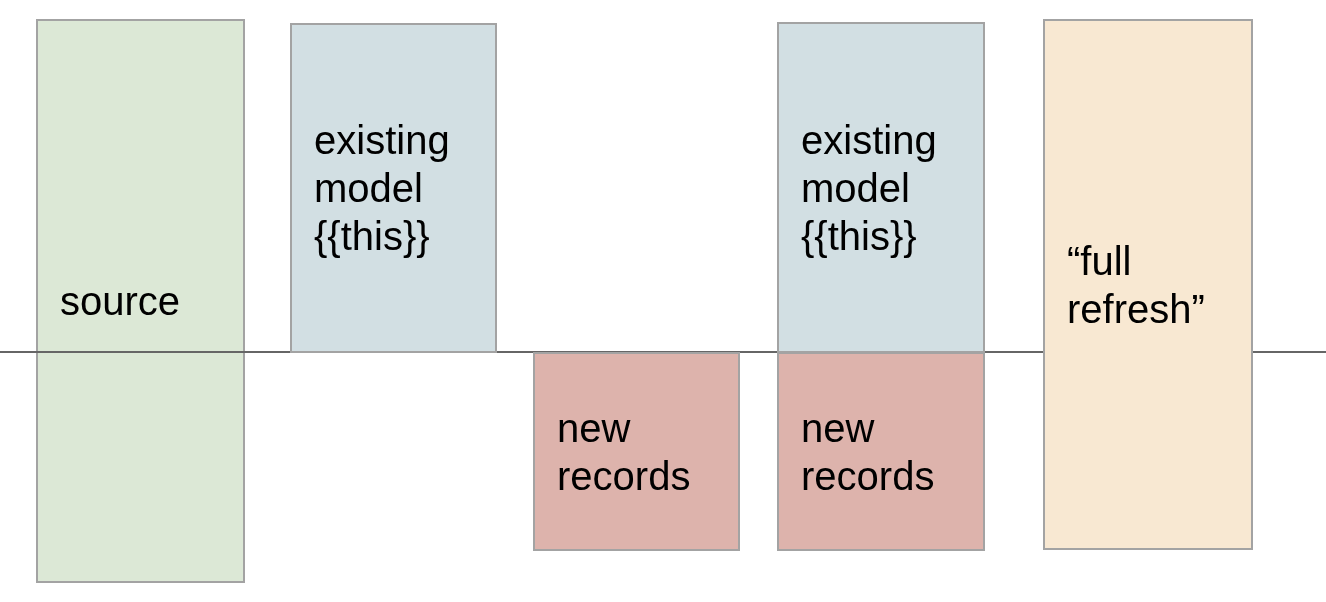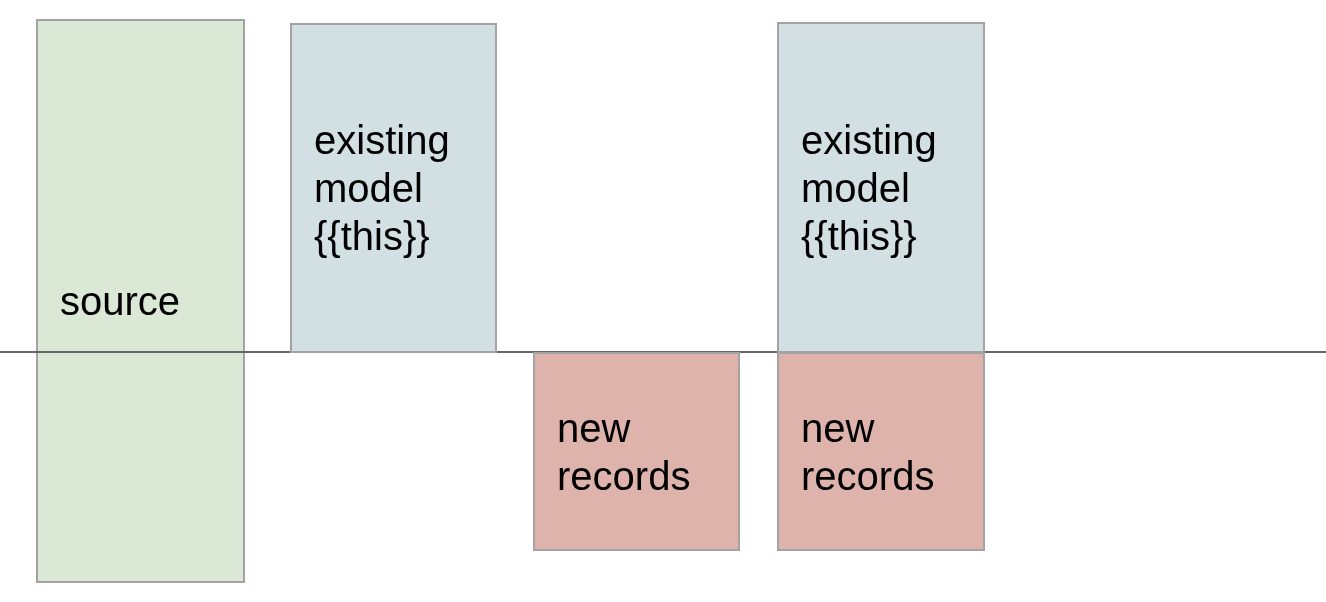--- a/index.html
+++ b/index.html
@@ -69,14 +69,17 @@
   </div>
 
   <div class="box box-existing-2 over-line" style="background-color: rgb(210, 223, 227);">
     <div class="label">existing model {{this}}</div>
   </div>
 
   <div class="box box-new-records-2 over-line" style="background-color: rgb(221, 179, 172);">
     <div class="label">new records</div>
   </div>
 
+  <div class="box box-full-refresh over-line" style="background-color: rgb(248, 232, 210);">
+    <div class="label">“full refresh”</div>
+  </div>
 
 </div>
 
 </body></html>

